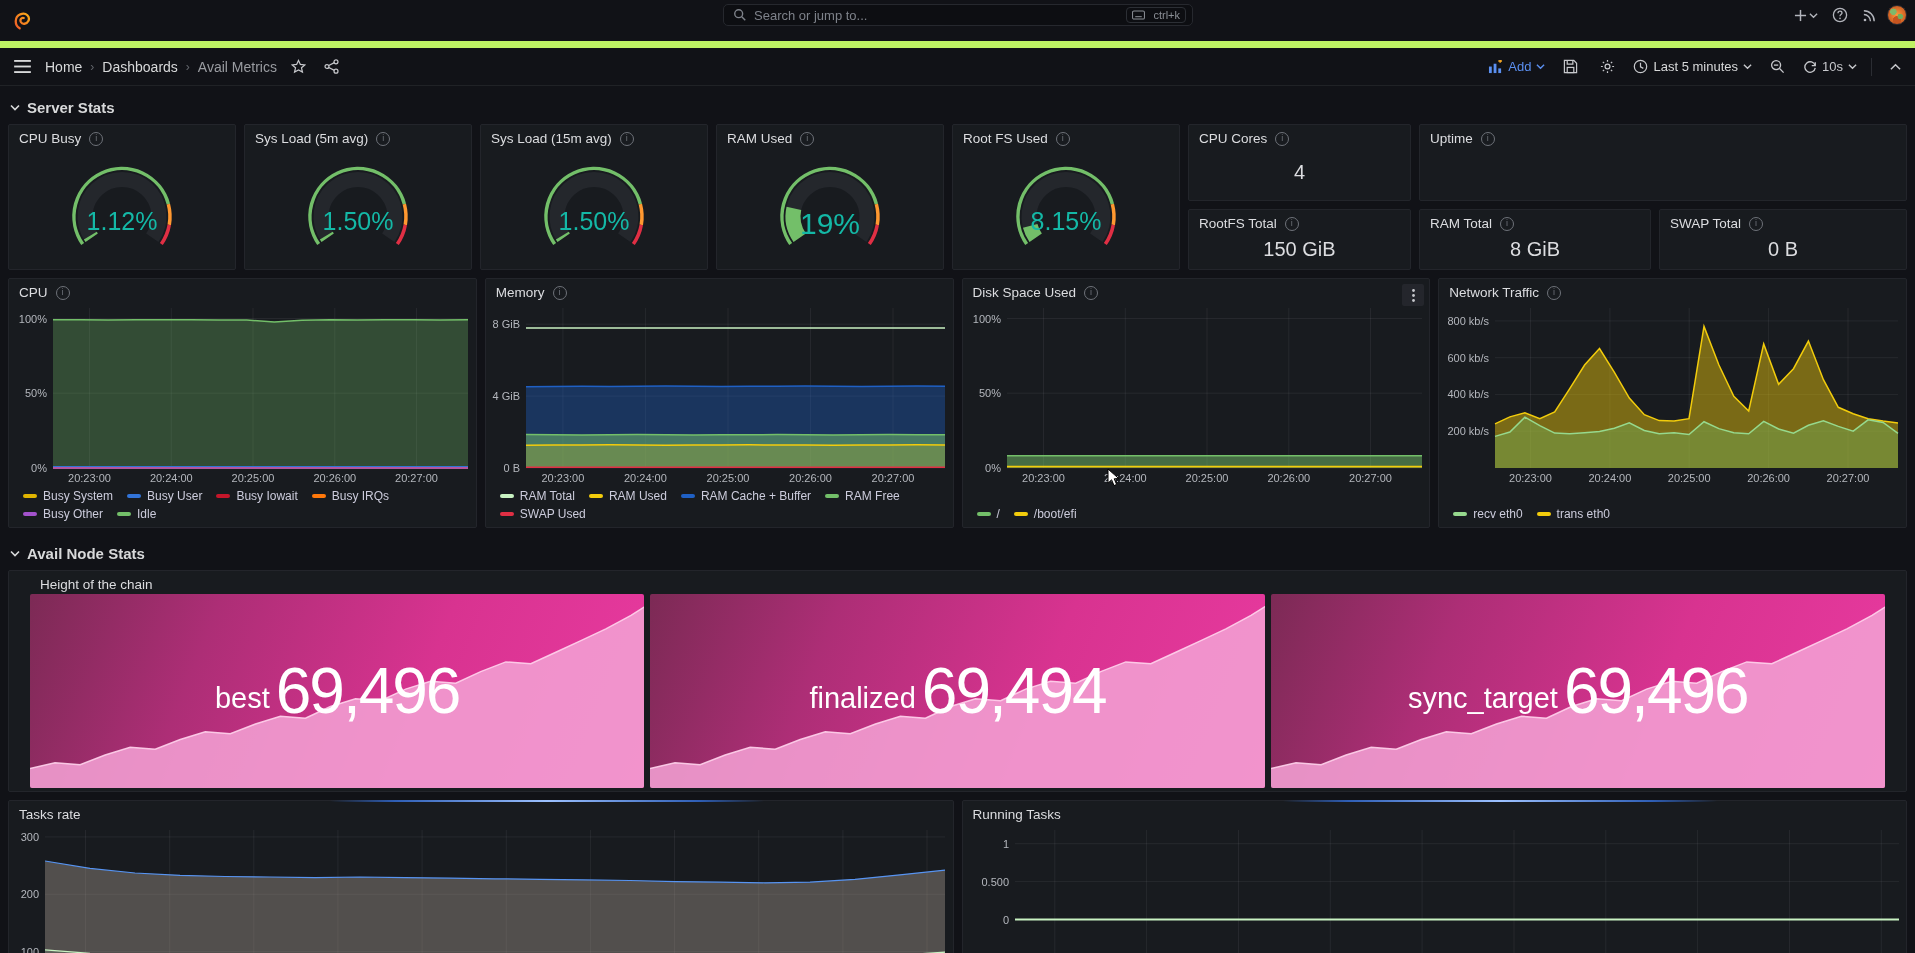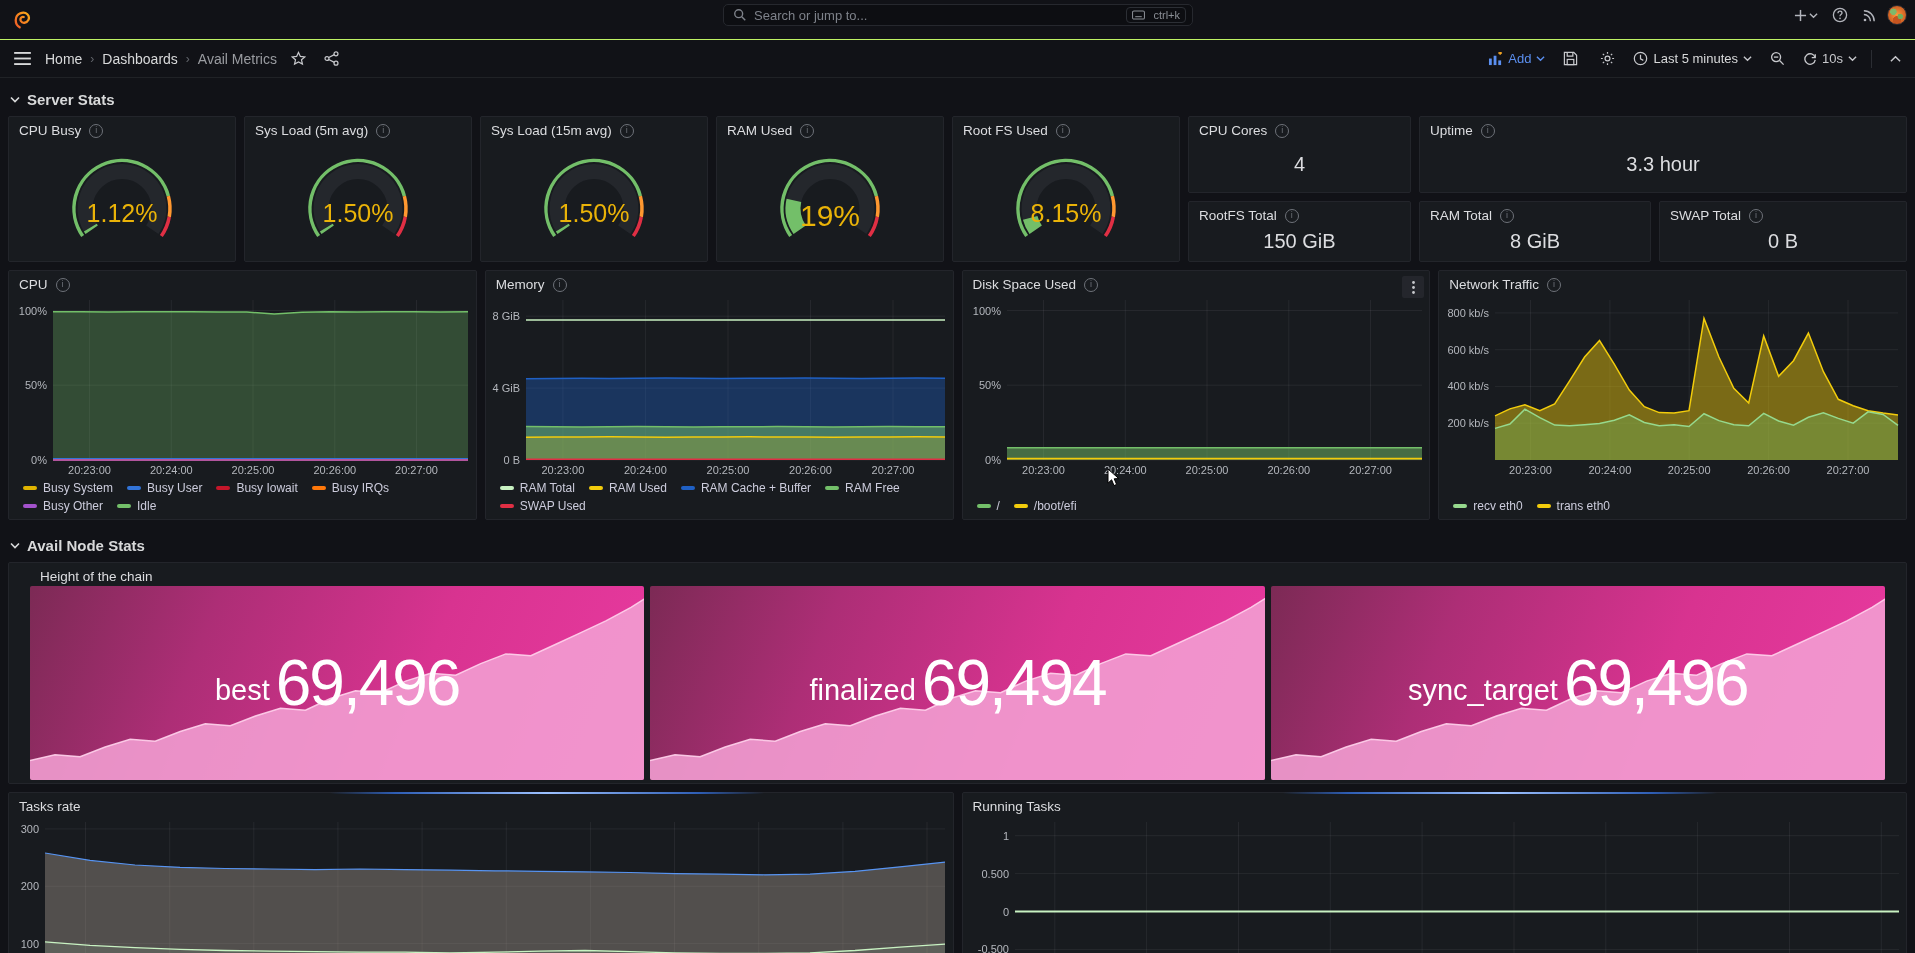--- a/index.html
+++ b/index.html
@@ -1,21 +1,21 @@
 <!DOCTYPE html>
 <html><head>
 <meta charset="utf-8">
 <style>
   * { box-sizing: border-box; margin: 0; padding: 0; }
   html,body { background:#000; }
   body { font-family:"Liberation Sans","DejaVu Sans",sans-serif; }
   .app { position:relative; width:1915px; height:953px; background:#111217; overflow:hidden; color:#d8d9da; }
 
   
-  .navbar { height:40px; background:#111217; border-bottom:1px solid #bef264; display:flex; align-items:center; padding:0 10px; position:relative; }
+  .navbar { height:48px; background:#111217; border-bottom:7px solid #bef264; display:flex; align-items:center; padding:0 10px; position:relative; }
   .logo { width:22px; height:22px; display:flex; align-items:center; justify-content:center; cursor:pointer; }
   .searchbox { position:absolute; left:723px; top:4px; width:470px; height:22px; background:#0d0e12; border:1px solid #26282e; border-radius:5px; display:flex; align-items:center; gap:7px; padding:0 6px 0 9px; color:#7e828a; font-size:13px; cursor:text; }
   .searchbox .ph { flex:1; }
   .kbd { display:flex; align-items:center; gap:8px; border:1px solid #2c2f35; border-radius:4px; padding:1px 5px; font-size:11px; color:#8b8f96; }
   .nav-right { position:absolute; right:8px; top:0; height:30px; display:flex; align-items:center; gap:6px; }
   .nav-btn { display:flex; align-items:center; gap:2px; color:#b3b5bc; padding:3px 4px; border-radius:3px; cursor:pointer; }
   .avatar { width:20px; height:20px; border-radius:50%; cursor:pointer;
     background: radial-gradient(circle at 30% 32%, #7fb96a 0 3px, transparent 3.5px),
                 radial-gradient(circle at 68% 58%, #6fae5d 0 2.5px, transparent 3px),
                 radial-gradient(circle at 50% 80%, #c6541f 0 4px, transparent 4.5px),
@@ -39,21 +39,21 @@
   .section-head { display:flex; align-items:center; gap:7px; padding:9px 2px 8px; font-size:15px; font-weight:700; color:#d8d9da; cursor:pointer; }
   .row { display:flex; gap:8px; margin-bottom:8px; }
   .panel { position:relative; background:#181b1f; border:1px solid #23252b; border-radius:2px; display:flex; flex-direction:column; min-width:0; }
   .panel-header { display:flex; align-items:center; gap:8px; padding:6px 10px 2px; flex:none; }
   .panel-title { font-size:13.5px; font-weight:500; color:#dcdde0; cursor:pointer; white-space:nowrap; }
   .info { width:14px; height:14px; border:1.2px solid #6e7279; border-radius:50%; color:#6e7279; font-size:9px; line-height:11px; text-align:center; font-style:normal; flex:none; }
 
   .row1 { height:146px; }
   .gauge-panel { flex:0 0 228px; }
   .gauge-body { flex:1; position:relative; min-height:0; }
-  .gauge-value { position:absolute; left:0; right:0; top:57%; text-align:center; color:#eab308; font-size:25px; font-weight:500; pointer-events:none; }
+  .gauge-value { position:absolute; left:0; right:0; top:57%; text-align:center; color:#14b8a6; font-size:25px; font-weight:500; pointer-events:none; }
   .gauge-value.big { font-size:30px; }
   .rb { flex:1; display:flex; flex-direction:column; gap:8px; min-width:0;border-radius:19px; }
   .rb-top { display:flex; gap:8px; height:77px; }
   .rb-bottom { display:flex; gap:8px; flex:1; }
   .stat-value { flex:1; display:flex; align-items:center; justify-content:center; font-size:20px; color:#dcdde0; padding-bottom:4px; }
   .w223 { flex:0 0 223px; } .w232 { flex:0 0 232px; } .wflex { flex:1; }
 
   .row2 { height:250px; }
   .row2 .panel { flex:1; }
   .chart { flex:1; min-height:0; position:relative; }
@@ -337,21 +337,20 @@
                 <span class="panel-title">CPU Cores</span>
                 <i class="info">i</i>
               </header>
             <div class="stat-value">4</div>
           </section>
           <section class="panel wflex">
             <header class="panel-header">
                 <span class="panel-title">Uptime</span>
                 <i class="info">i</i>
               </header>
-            <div class="stat-value">3.3 hour</div>
           </section>
         </div>
         <div class="rb-bottom">
           <section class="panel w223">
             <header class="panel-header">
                 <span class="panel-title">RootFS Total</span>
                 <i class="info">i</i>
               </header>
             <div class="stat-value">150 GiB</div>
           </section>

